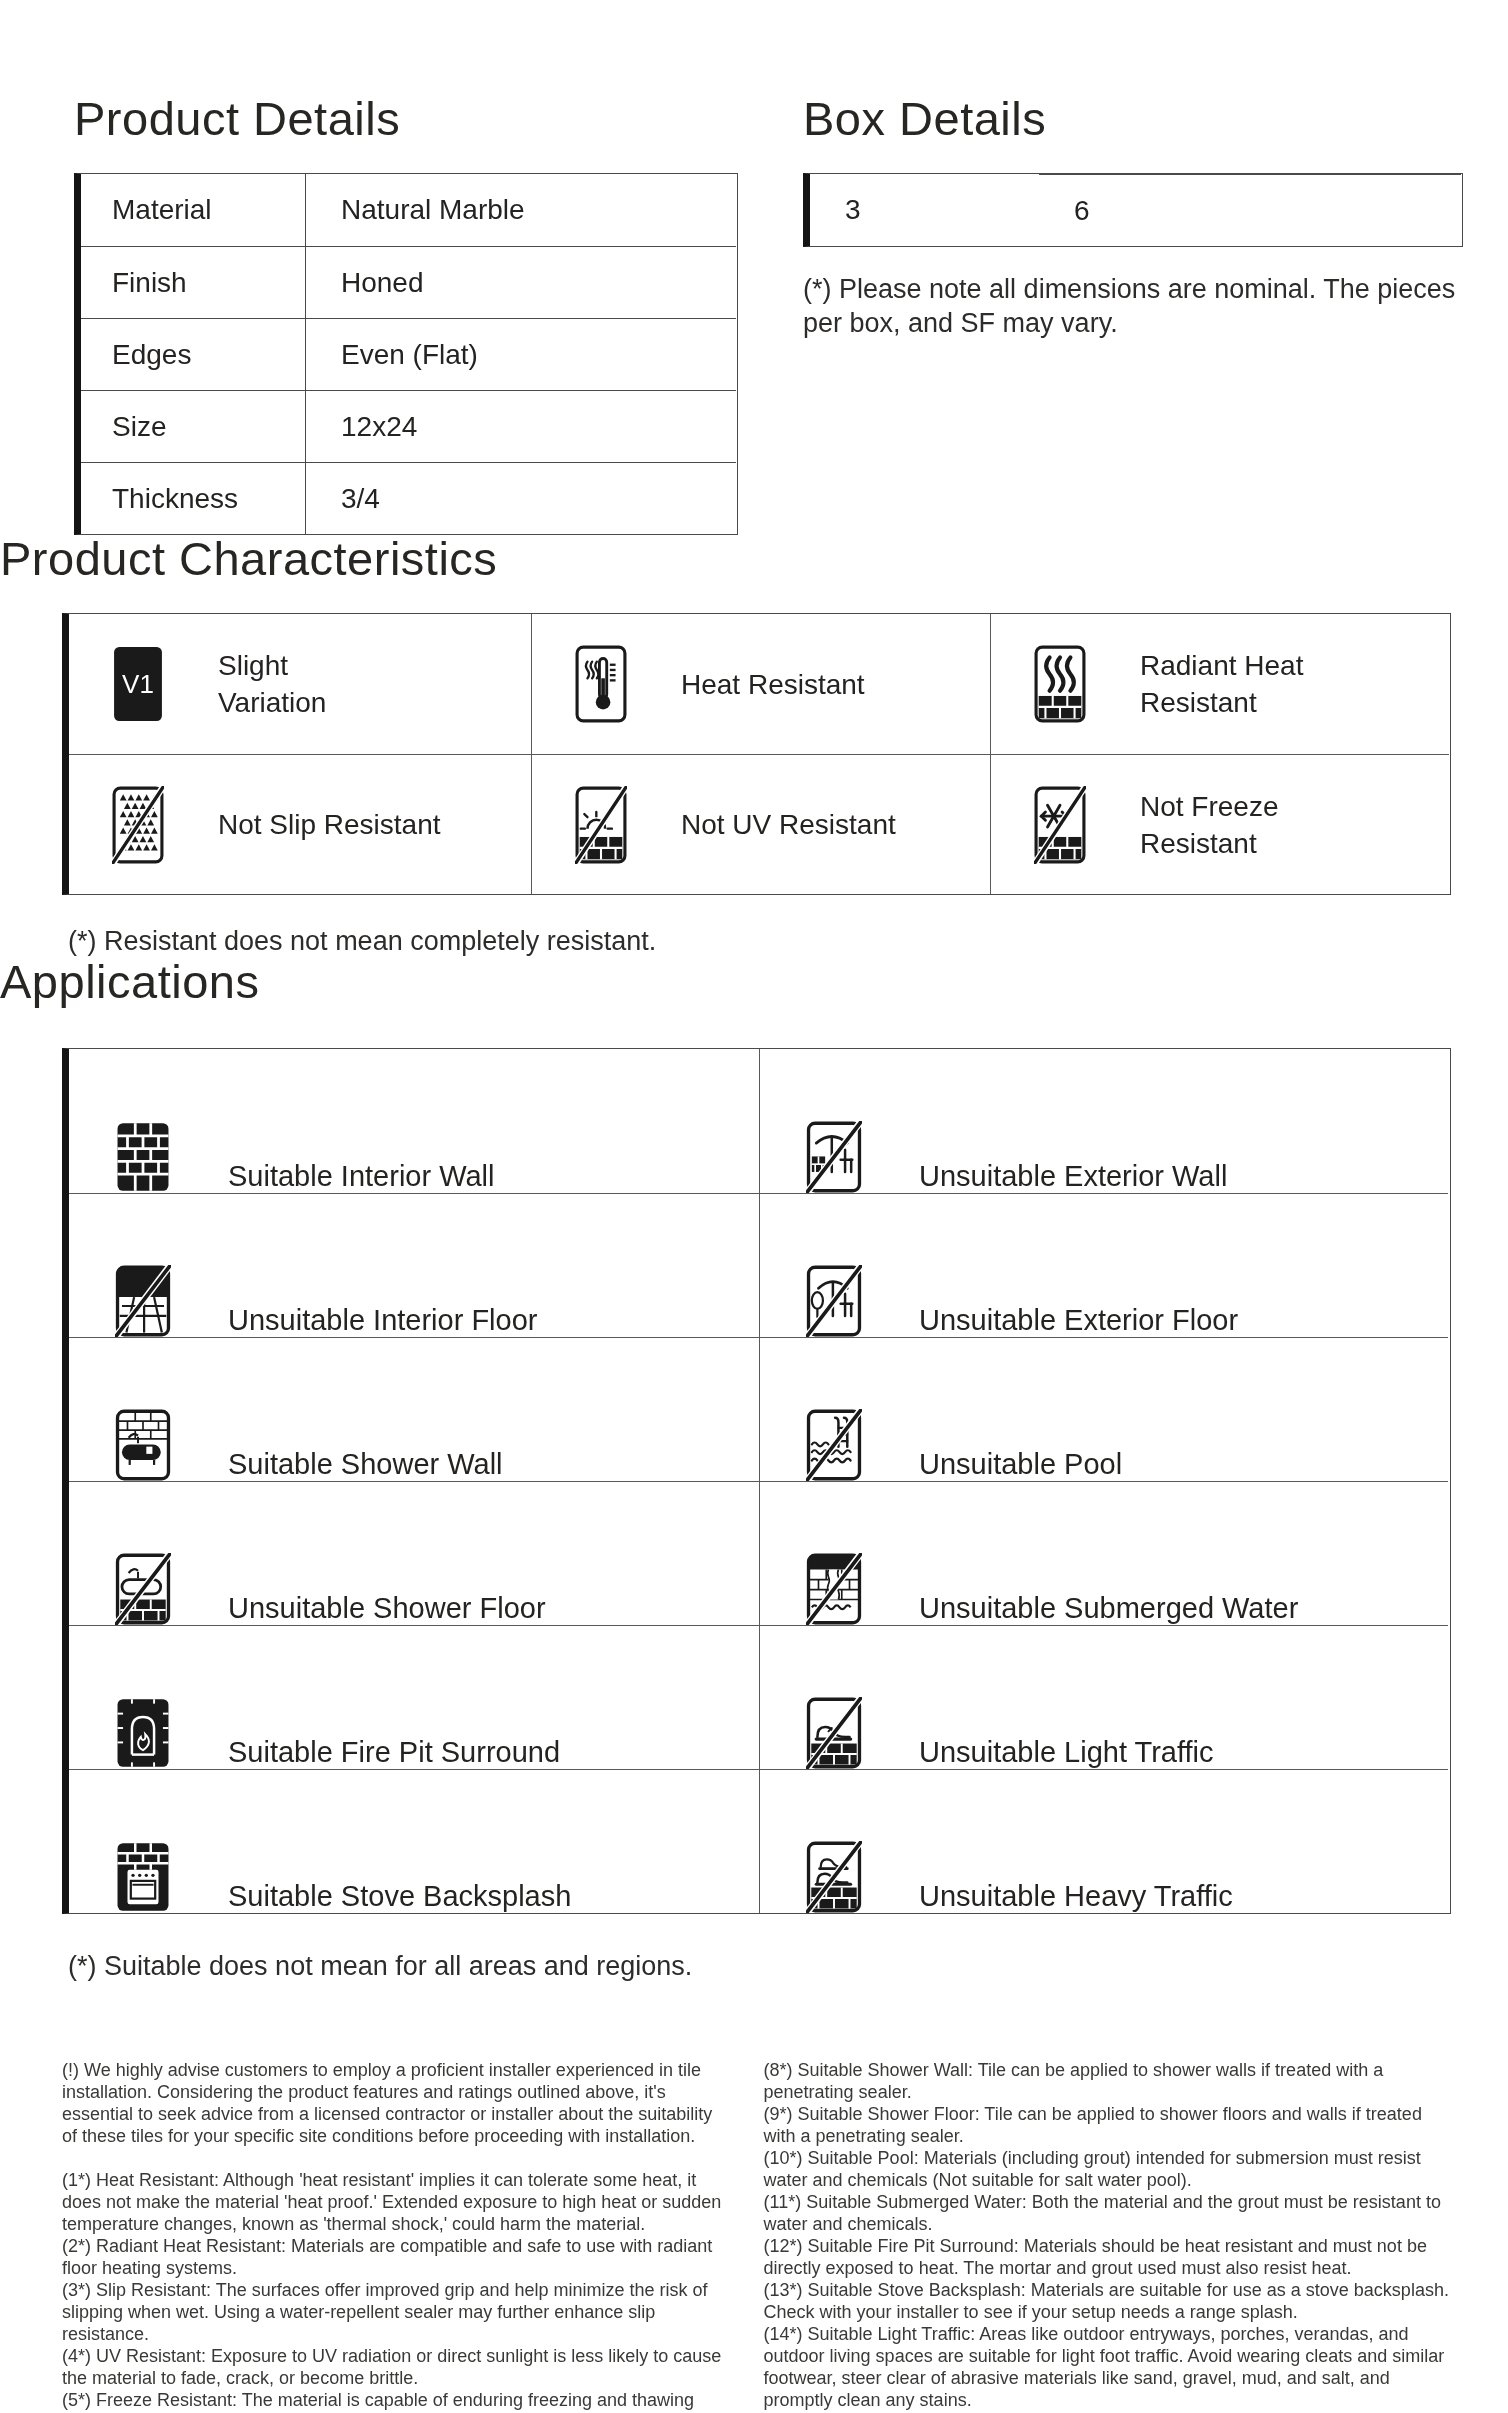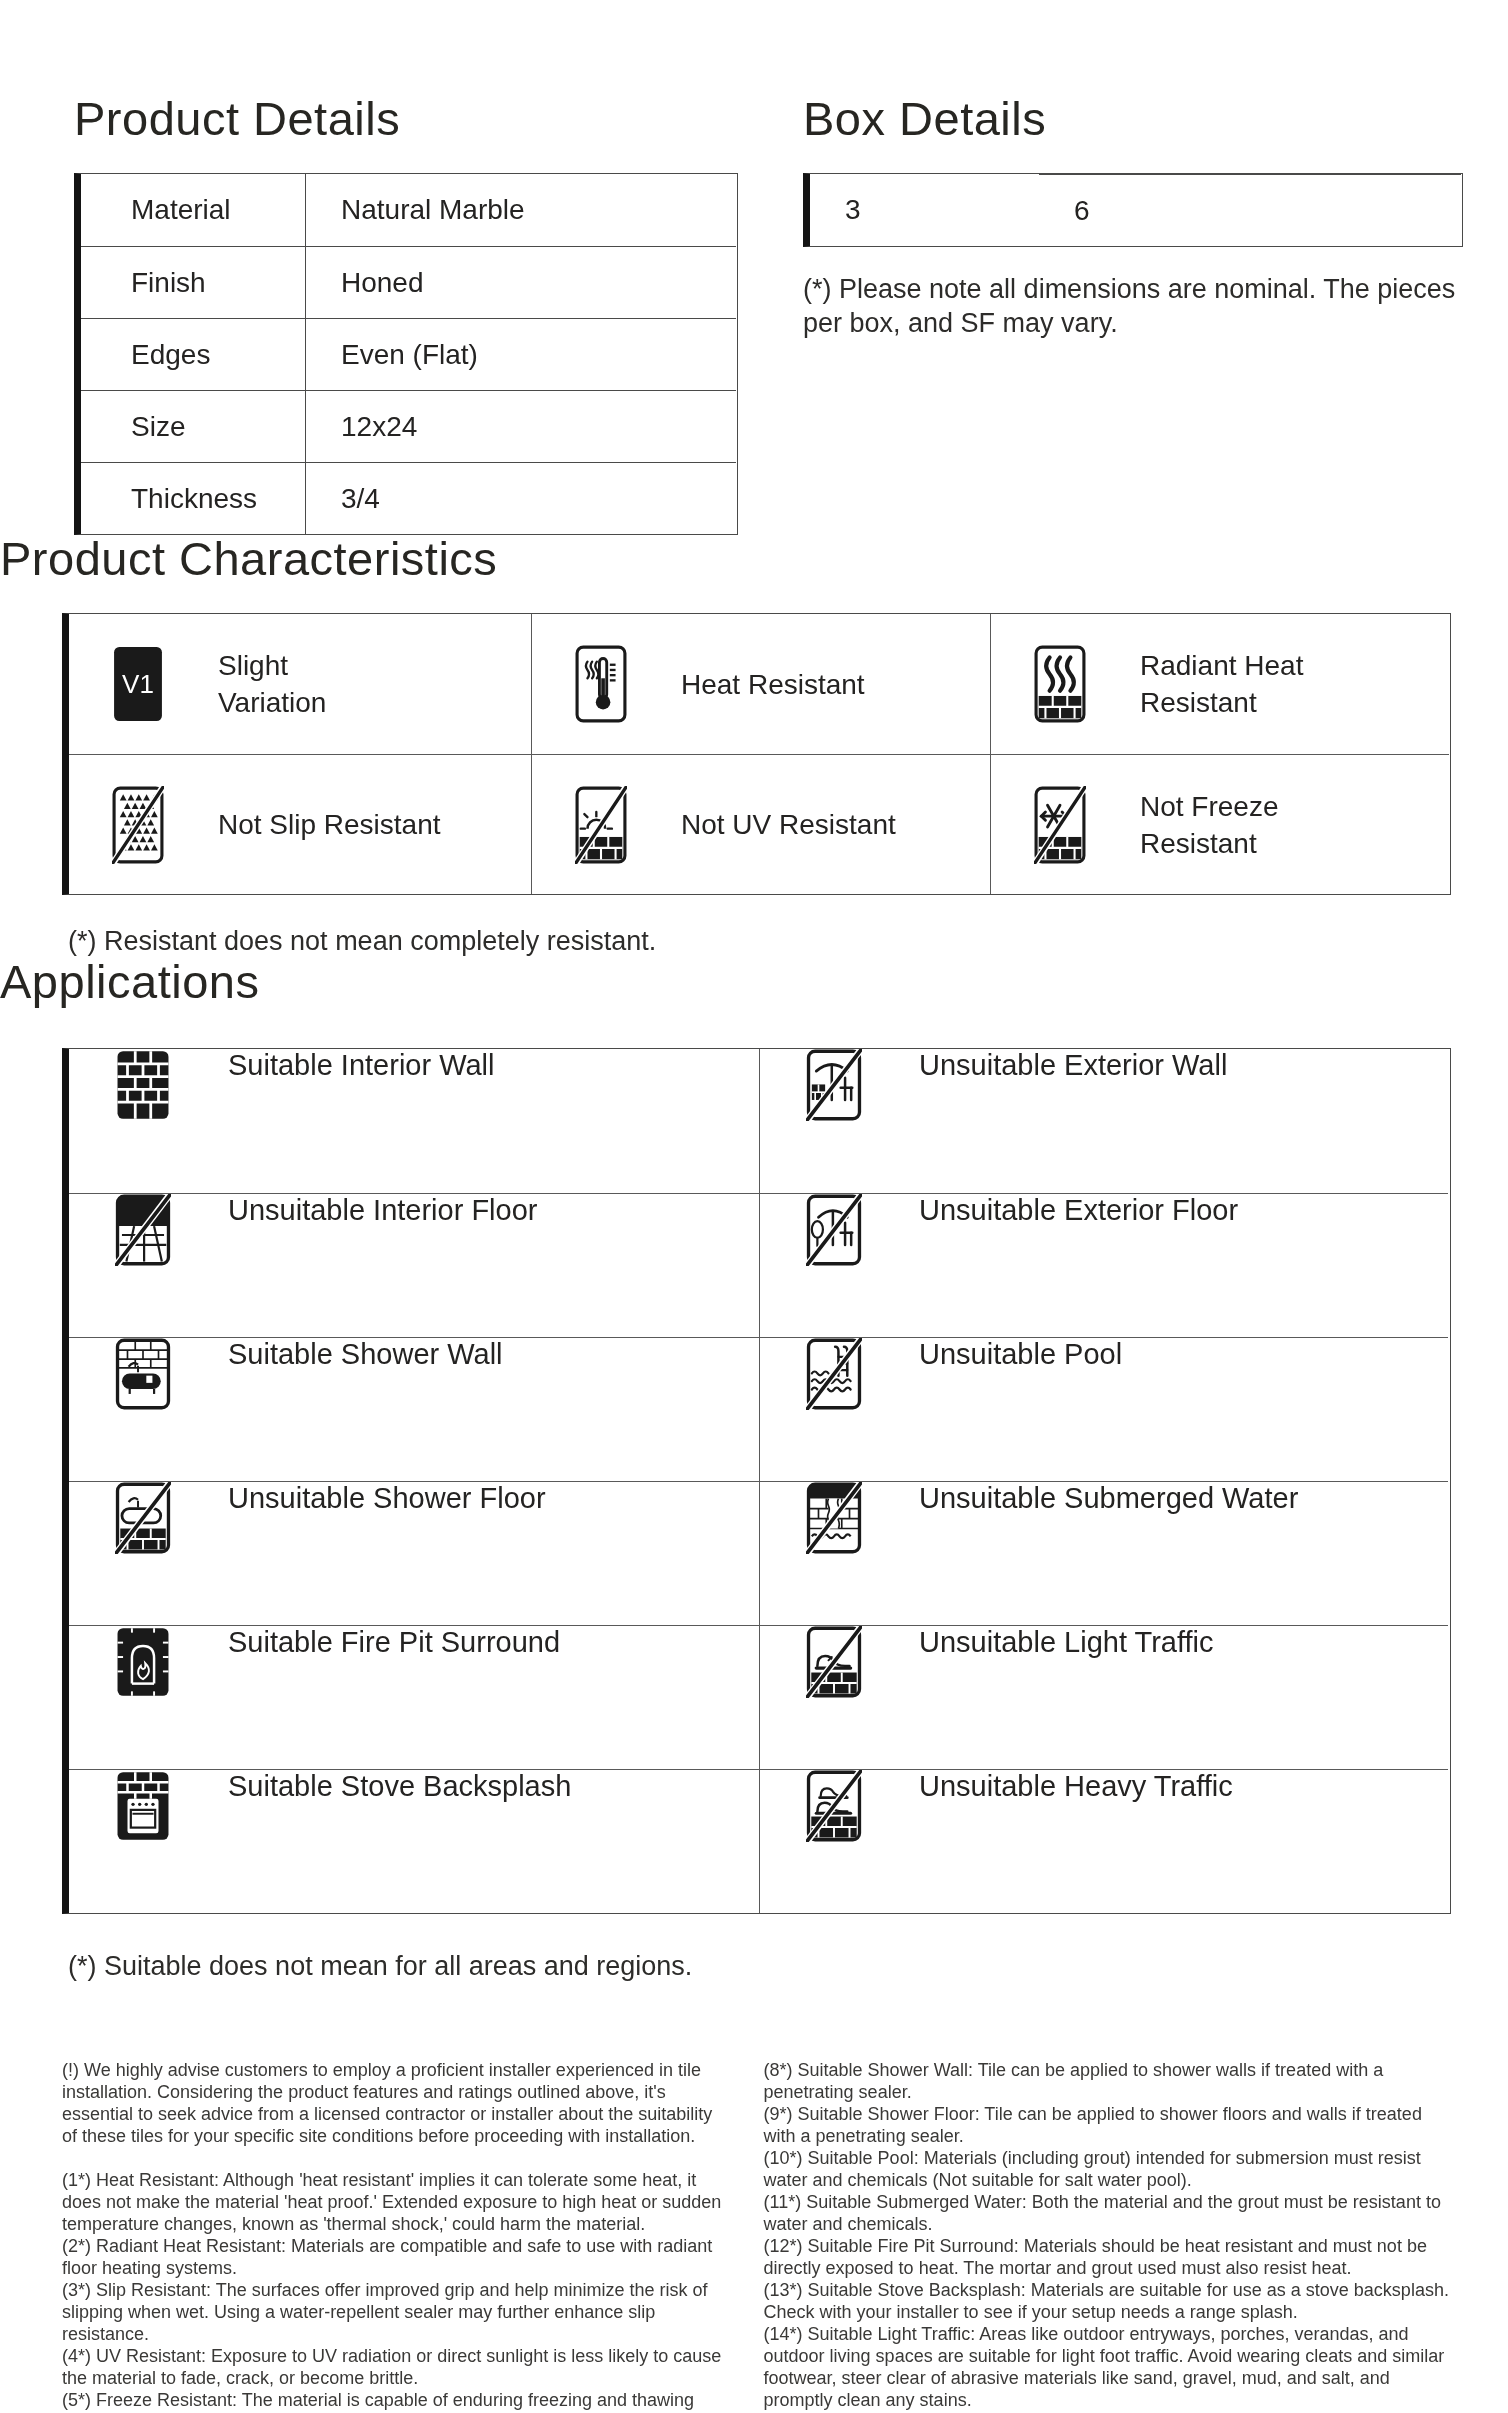--- a/index.html
+++ b/index.html
@@ -21,21 +21,21 @@
   .col-b{width:660px;flex:none;}
 
   
   .spec-table{
     display:grid;box-sizing:border-box;margin-top:31px;
     border:1.4px solid #4a4a49;border-left:7.7px solid #141414;
   }
   #pd-table{grid-template-columns:225px 430px;grid-auto-rows:72px;width:664px;}
   #bd-table{grid-template-columns:229px 422px;grid-auto-rows:72px;width:660px;}
   .spec-cell{display:flex;align-items:center;font-size:28px;color:#242322;}
-  .spec-cell.label{padding-left:50px;border-right:1.4px solid #4a4a49;white-space:pre;}
+  .spec-cell.label{padding-left:31px;border-right:1.4px solid #4a4a49;white-space:pre;}
   .spec-cell.value{padding-left:35px;}
   .spec-cell.rtop{border-top:1.4px solid #4a4a49;}
 
   .note{font-size:27px;line-height:34px;color:#2d2c2a;margin:0;}
   .box-note{margin-top:25px;width:656px;}
 
   .char-title{margin:122px 0 0 62px;}
   .char-grid{
     display:grid;box-sizing:border-box;margin:31px 0 0 62px;width:1389px;
     grid-template-columns:462px 459px 459px;grid-auto-rows:140px;
@@ -49,21 +49,21 @@
   .char-label{margin-left:54px;font-size:28px;line-height:37px;white-space:pre-line;color:#242322;}
 
   .char-note{margin:29px 0 0 68px;}
 
   .apps-title{margin:115px 0 0 62px;}
   .apps-grid{
     display:grid;box-sizing:border-box;margin:43px 0 0 62px;width:1389px;
     grid-template-columns:690px 689px;grid-auto-rows:144px;
     border:1.4px solid #4a4a49;border-left:7.7px solid #141414;
   }
-  .app-cell{display:flex;align-items:flex-start;}
+  .app-cell{display:flex;align-items:flex-end;}
   .app-cell.bl{border-left:1.4px solid #595959;}
   .app-cell.bt{border-top:1.4px solid #595959;}
   .app-icon{margin-left:46px;width:56px;height:72px;flex:none;}
   .app-icon svg{display:block;}
   .app-label{margin-left:57px;font-size:29px;color:#242322;}
 
   .apps-note{margin:35px 0 0 68px;}
 
   .footnotes{display:flex;gap:40px;margin:76px 58px 0 62px;}
   .fn-col{width:664px;font-size:18px;line-height:22px;color:#3a3937;}

